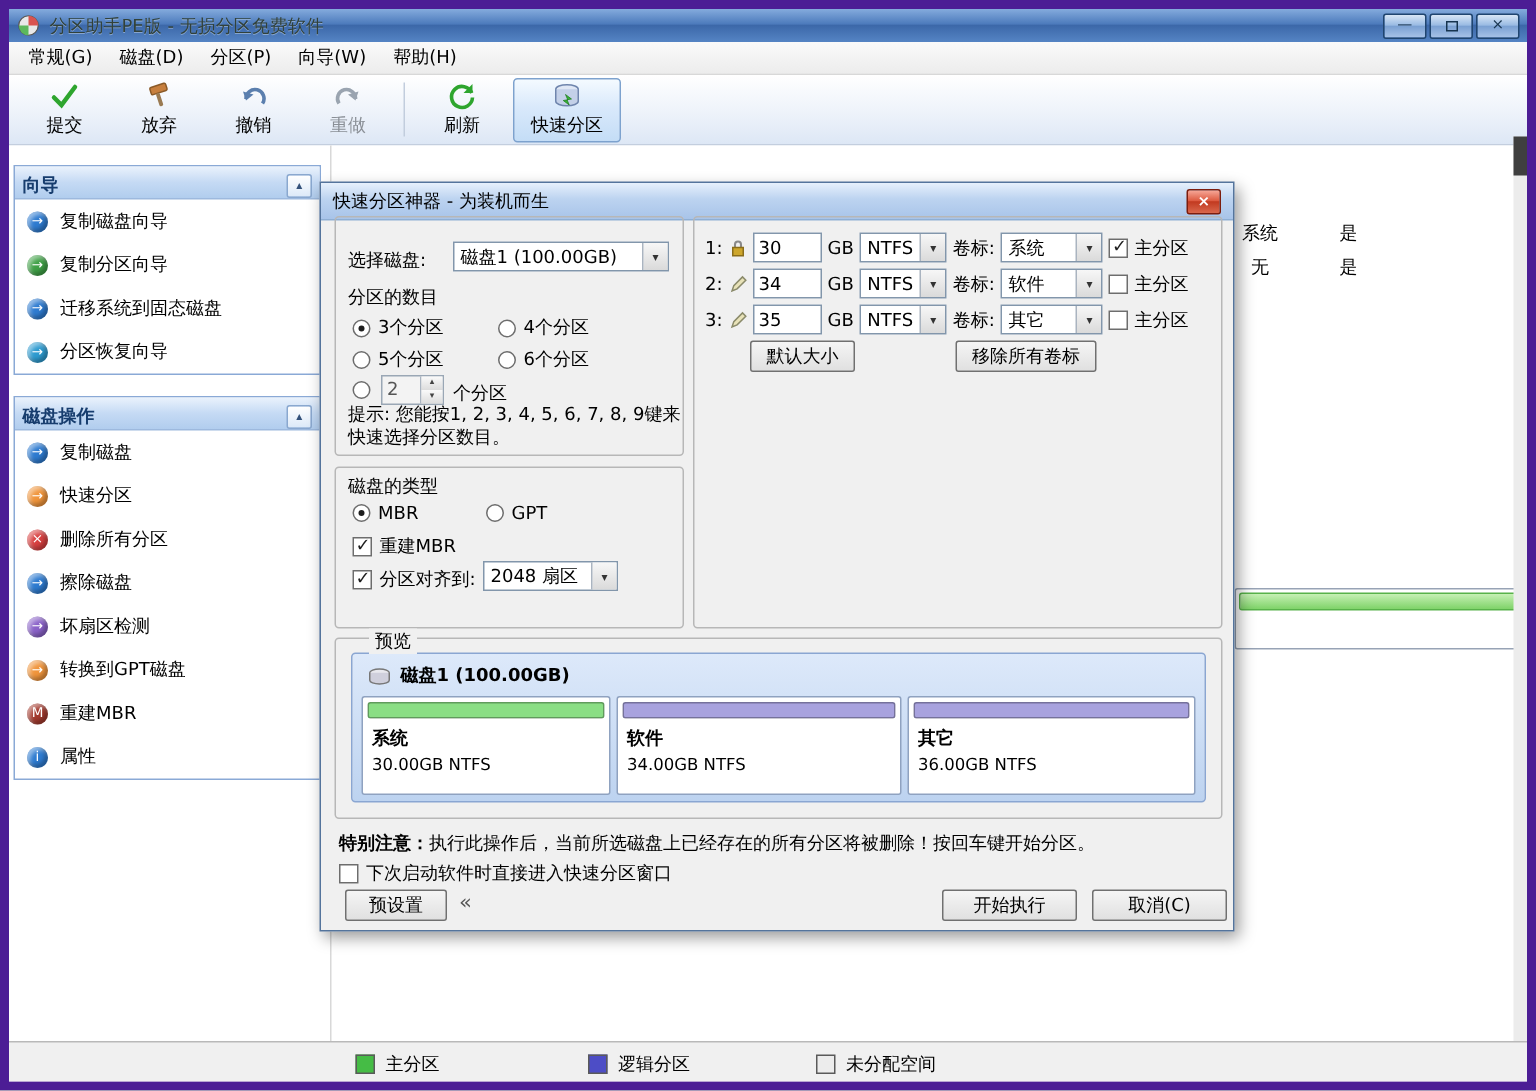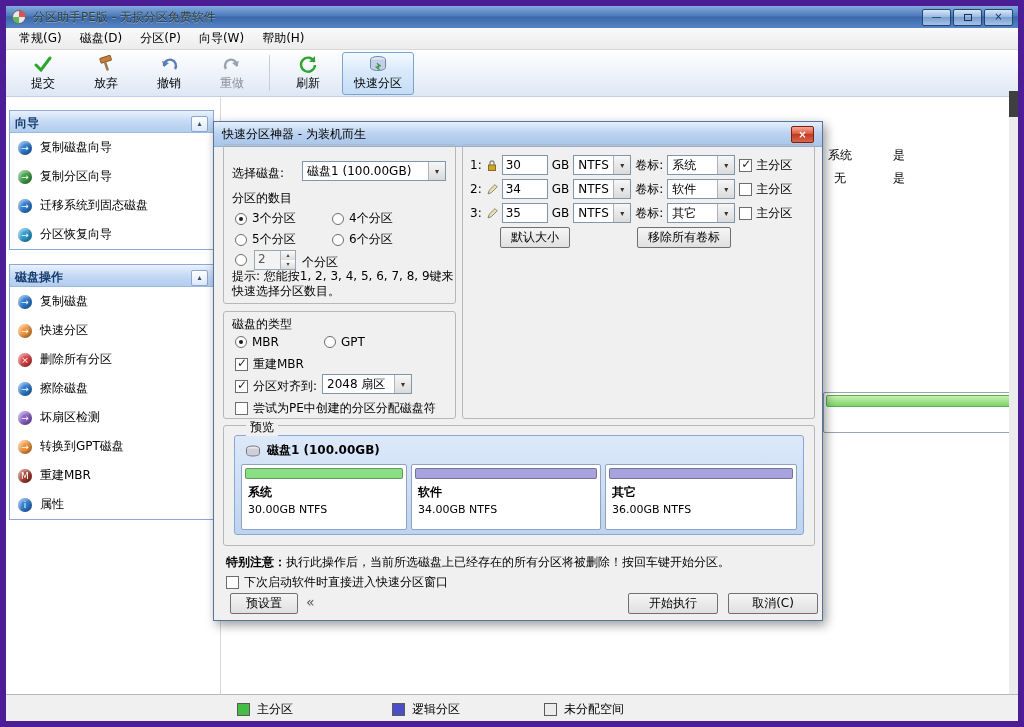--- a/index.html
+++ b/index.html
@@ -348,24 +348,20 @@
       <span>重建MBR</span>
     </div>
     <div class="optrow" style="left:21px;top:256px">
       <span class="cb checked"></span>
       <span>分区对齐到:</span>
     </div>
     <div class="combo" style="left:108px;top:252px;width:90px">
       <span class="ctext">2048 扇区</span>
       <span class="carrow"></span>
     </div>
-    <div class="optrow" style="left:21px;top:278px">
-      <span class="cb"></span>
-      <span>尝试为PE中创建的分区分配磁盘符</span>
-    </div>
 
     <div class="grp" style="left:248px;top:22px;width:353px;height:275px"></div>
 
     <div class="prow" style="left:256px;top:33px">
       <span>1:</span>
       <svg width="12" height="13" viewBox="0 0 12 13">
         <path d="M4 6V4a2 2 0 0 1 4 0v2" fill="none" stroke="#8a8a8a" stroke-width="1.4"></path>
         <rect x="2.5" y="6" width="7" height="5.5" fill="#cda62c" stroke="#8a6d1a"></rect>
       </svg>
       <input class="sizebox" value="30" style="">

